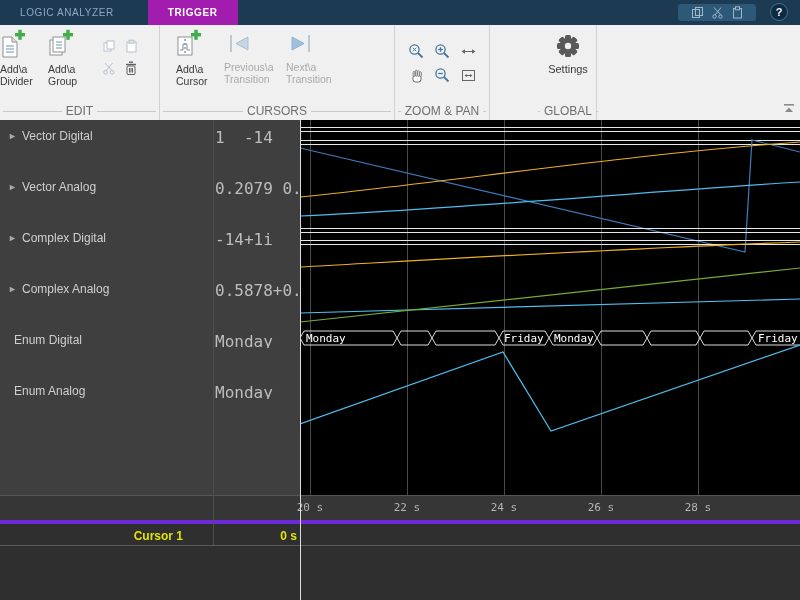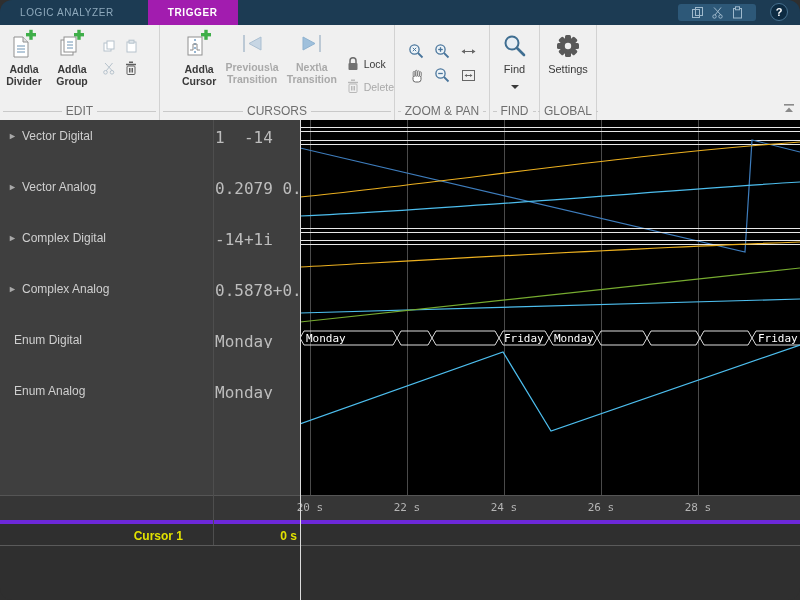--- a/index.html
+++ b/index.html
@@ -1,17 +1,17 @@
 <!DOCTYPE html>
 <html><head>
 <meta charset="utf-8">
 <style>
   html,body{margin:0;padding:0;}
   body{width:800px;height:600px;overflow:hidden;font-family:"Liberation Sans",sans-serif;background:#2f2f2f;}
-  .app{position:relative;width:800px;height:600px;overflow:hidden;border-radius:12px;}
+  .app{position:relative;width:800px;height:600px;overflow:hidden;}
 
   
   .titlebar{position:absolute;left:0;top:0;width:800px;height:25px;background:#1c3b53;border-bottom:1px solid #0e2233;display:flex;align-items:stretch;}
   .tab{display:flex;align-items:center;padding:0 16px;font-size:10px;letter-spacing:.6px;cursor:default;}
   .tab.inactive{color:#8ea9bc;margin-left:4px;}
   .tab.active{background:#a21caf;color:#ffffff;font-weight:bold;padding:0 20px;margin-left:18px;}
   .qa-pill{position:absolute;right:44px;top:4px;width:78px;height:17px;background:#2d5878;border-radius:3px;display:flex;align-items:center;justify-content:center;gap:7px;}
   .qa-pill svg{display:block;}
   .help-btn{position:absolute;right:12px;top:3px;width:18px;height:18px;border-radius:50%;background:#0d2b42;border:1px solid #47718f;box-sizing:border-box;color:#fff;font-size:11px;font-weight:bold;display:flex;align-items:center;justify-content:center;cursor:default;}
 
@@ -19,21 +19,21 @@
   .toolbar{position:absolute;left:0;top:25px;width:800px;height:95px;background:#f0f0f0;}
   .section{position:absolute;top:0;height:95px;border-right:1px solid #d2d2d2;box-sizing:border-box;}
   .sec-edit{left:0;width:160px;}
   .sec-cursors{left:160px;width:235px;}
   .sec-zoom{left:395px;width:95px;}
   .sec-find{left:490px;width:50px;}
   .sec-global{left:540px;width:57px;}
   .sec-label{position:absolute;bottom:2px;left:3px;right:3px;display:flex;align-items:center;gap:4px;font-size:12px;color:#6e6e6e;white-space:nowrap;justify-content:center;}
   .sec-label::before,.sec-label::after{content:"";flex:1;height:1px;background:#c9c9c9;min-width:2px;}
   .btnrow{display:flex;align-items:flex-start;padding-top:4px;}
-  .bigbtn{width:48px;text-align:center;cursor:default;font-weight:bold;}
+  .bigbtn{width:48px;text-align:left;cursor:default;}
   .bigbtn .bicon{display:inline-block;height:32px;}
   .blabel{display:block;font-size:10.5px;line-height:12px;color:#3a3a3a;}
   .disabled .blabel{color:#a9a9a9;}
   .smallgrid{display:grid;grid-template-columns:22px 22px;grid-auto-rows:22px;margin-top:6px;margin-left:2px;}
   .smallbtn{display:flex;align-items:center;justify-content:center;cursor:default;}
   .stackcol{display:flex;flex-direction:column;gap:5px;margin-top:26px;margin-left:4px;}
   .iconlabelbtn{display:flex;align-items:center;gap:4px;font-size:10.5px;color:#3a3a3a;cursor:default;}
   .iconlabelbtn.disabled{color:#a9a9a9;}
   .zoomgrid{display:grid;grid-template-columns:26px 26px 26px;grid-auto-rows:24px;margin:14px auto 0 auto;width:78px;}
   .findbtn{text-align:center;padding-top:8px;cursor:default;}
@@ -187,40 +187,20 @@
         </div>
         <div class="bigbtn disabled" style="width:62px">
           <span class="bicon">
             <svg width="30" height="28">
                 <line x1="23" y1="6" x2="23" y2="23" stroke="#bcc9d5" stroke-width="2"></line>
                 <polygon points="6,8 18,14.5 6,21" fill="#9fc0dc" stroke="#8fb2d0"></polygon>
               </svg>
           </span>
           <span class="blabel"><span>Next\a</span><br><span>Transition</span></span>
         </div>
-        <div class="stackcol">
-          <div class="iconlabelbtn">
-            <span><svg width="14" height="16">
-                  <path d="M4 8 v-2.2 a3 3 0 0 1 6 0 v2.2" fill="none" stroke="#6a6a6a" stroke-width="1.5"></path>
-                  <rect x="2.5" y="8" width="9" height="7" rx="1" fill="#717171"></rect>
-                </svg></span>
-            <span>Lock</span>
-          </div>
-          <div class="iconlabelbtn disabled">
-            <span><svg width="14" height="16">
-                  <line x1="2" y1="4.5" x2="12" y2="4.5" stroke="#b8b8b8" stroke-width="1.4"></line>
-                  <line x1="5" y1="2.2" x2="9" y2="2.2" stroke="#b8b8b8" stroke-width="1.4"></line>
-                  <rect x="3" y="6" width="8" height="8.5" rx="1" fill="none" stroke="#b8b8b8"></rect>
-                  <line x1="5.5" y1="8" x2="5.5" y2="12.5" stroke="#b8b8b8"></line>
-                  <line x1="7" y1="8" x2="7" y2="12.5" stroke="#b8b8b8"></line>
-                  <line x1="8.5" y1="8" x2="8.5" y2="12.5" stroke="#b8b8b8"></line>
-                </svg></span>
-            <span>Delete</span>
-          </div>
-        </div>
       </div>
       <div class="sec-label">
           <span>CURSORS</span>
         </div>
     </div>
 
     <div class="section sec-zoom">
       <div class="zoomgrid">
         <span class="smallbtn">
             <svg width="17" height="17">
@@ -268,33 +248,20 @@
               <polygon points="4.5,8.5 7,7 7,10" fill="#666"></polygon>
               <polygon points="12.5,8.5 10,7 10,10" fill="#666"></polygon>
             </svg>
           </span>
       </div>
       <div class="sec-label">
           <span>ZOOM &amp; PAN</span>
         </div>
     </div>
 
-    <div class="section sec-find">
-      <div class="findbtn">
-        <span><svg width="26" height="26">
-              <circle cx="10" cy="10" r="6.5" fill="#e7eef4" stroke="#3f6e91" stroke-width="2"></circle>
-              <line x1="15" y1="15" x2="22" y2="22" stroke="#3f6e91" stroke-width="2.6" stroke-linecap="round"></line>
-            </svg></span>
-        <span class="blabel">Find</span>
-        <span class="caret-down"></span>
-      </div>
-      <div class="sec-label">
-          <span>FIND</span>
-        </div>
-    </div>
 
     <div class="section sec-global">
       <div class="findbtn">
         <span>
           <svg width="26" height="26" viewBox="0 0 26 26">
               <g fill="#595959">
                 <rect x="10" y="2" width="6" height="22" rx="1.5"></rect>
                 <rect x="10" y="2" width="6" height="22" rx="1.5" transform="rotate(45 13 13)"></rect>
                 <rect x="10" y="2" width="6" height="22" rx="1.5" transform="rotate(90 13 13)"></rect>
                 <rect x="10" y="2" width="6" height="22" rx="1.5" transform="rotate(135 13 13)"></rect>

